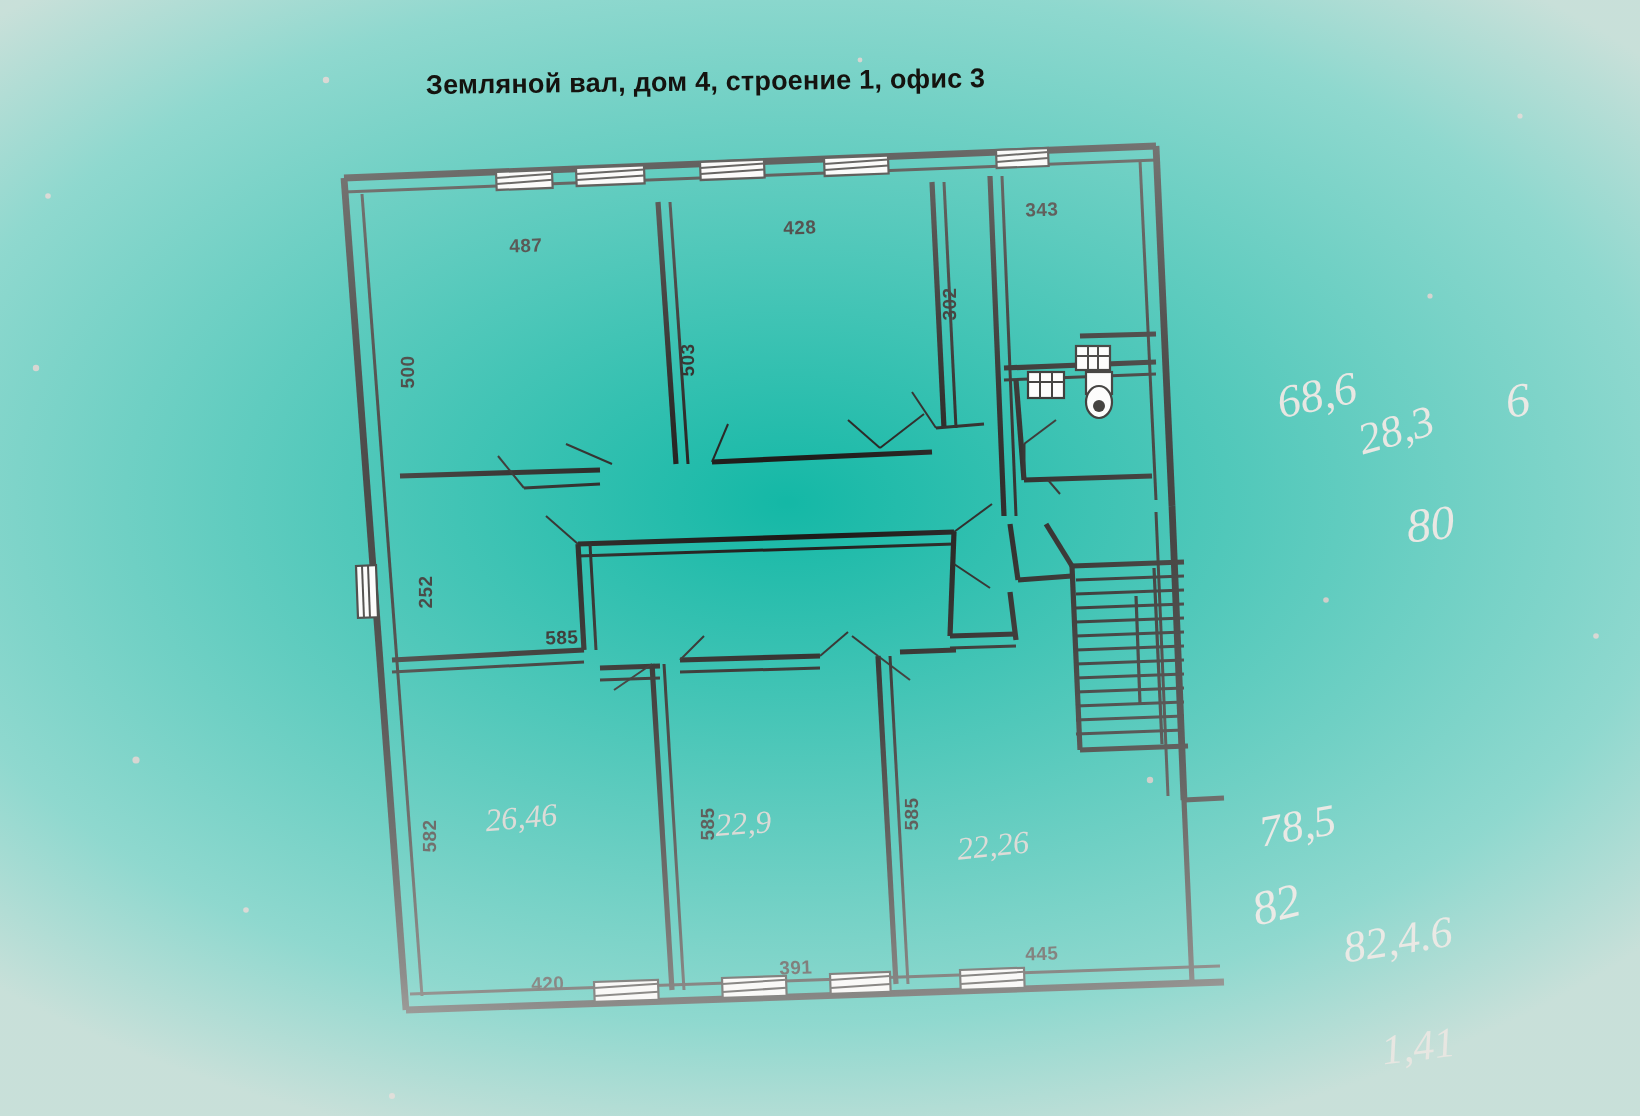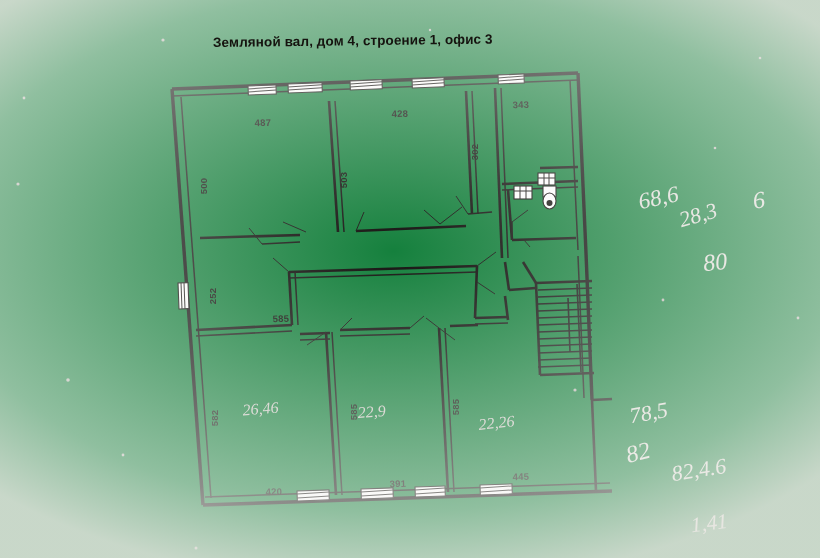--- a/index.html
+++ b/index.html
@@ -5,21 +5,21 @@
   html,body{margin:0;padding:0;}
   body{
     width:820px;height:558px;
     background:#ffffff;
     font-family:"Liberation Sans", sans-serif;
     overflow:hidden;
     position:relative;
   }
   #scan{
     position:absolute;inset:0;
-    background:#15803d;
+    background:#14b8a6;
   }
   
   #paper-tone{
     position:absolute;inset:0;
     background:
       radial-gradient(ellipse 70% 60% at 48% 45%, rgba(255,255,255,0) 0%, rgba(244,243,240,0.55) 78%, rgba(232,231,226,0.85) 100%);
     pointer-events:none;
   }
   #plan-title{
     position:absolute;

